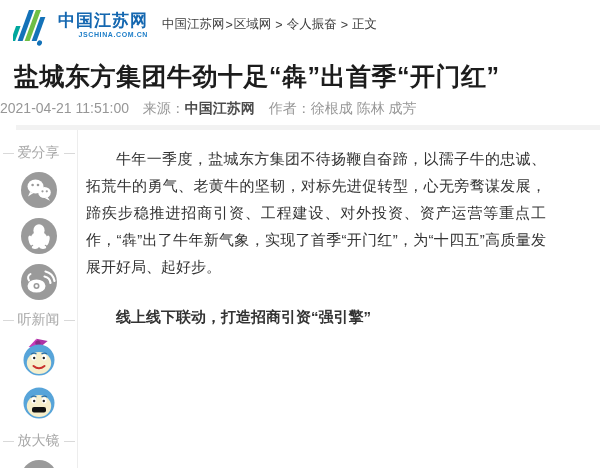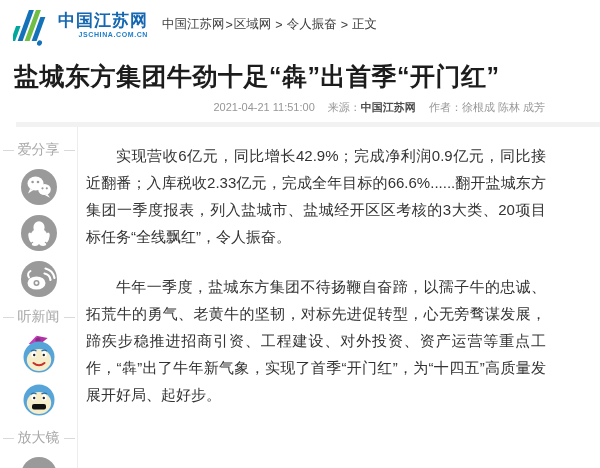--- a/index.html
+++ b/index.html
@@ -16,21 +16,21 @@
   .logo-text { display:flex; flex-direction:column; margin-top:4px; }
   .logo-title { font-size:17px; font-weight:bold; color:#1467b0; letter-spacing:1px; line-height:19px; }
   .logo-domain { font-size:7px; font-weight:bold; color:#1e7ec8; letter-spacing:0.6px; margin-top:1px; text-align:right; }
   .breadcrumb { margin-left:14px; margin-top:9px; font-size:12.5px; color:#3d3d3d; display:flex; align-items:center; }
   .crumb { cursor:pointer; }
   .crumb-sep { margin:0 4px; color:#3d3d3d; }
   .crumb-sep.tight { margin:0 1px; }
 
   
   .article-title { margin:13px 14px 0 14px; font-size:25px; font-weight:bold; color:#1c1c1c; line-height:30px; letter-spacing:0.5px; }
-  .article-meta { text-align:right; margin:9px 55px 7px 0; font-size:11px; color:#979797; }
+  .article-meta { text-align:left; margin:9px 55px 7px 0; font-size:14px; color:#979797; }
   .article-meta .m-sect { margin-left:10px; }
   .article-meta .source-name { font-weight:bold; color:#4c4c4c; }
   .top-divider { height:5px; background:#f2f2f2; margin-left:16px; }
 
   
   .main { display:flex; align-items:stretch; min-height:356px; }
   .sidebar {
     width:78px; flex:none; display:flex; flex-direction:column; align-items:center;
     padding-top:8px; border-right:1px solid #ededed;
   }
@@ -183,17 +183,17 @@
 
     <div class="side-label">放大镜</div>
 
     <div class="icon-circle">
       <span class="zoom-text">AA+</span>
     </div>
 
   </div>
 
   <div class="article">
-    <p>实现营收6亿元，同比增长42.9%；完成净利润0.9亿元，同比接近翻番；入库税收2.33亿元，完成全年目标的66.6%......翻开盐城东方集团一季度报表，列入盐城市、盐城经开区区考核的3大类、20项目标任务“全线飘红”，令人振奋。</p>
     <p>牛年一季度，盐城东方集团不待扬鞭自奋蹄，以孺子牛的忠诚、拓荒牛的勇气、老黄牛的坚韧，对标先进促转型，心无旁骛谋发展，蹄疾步稳推进招商引资、工程建设、对外投资、资产运营等重点工作，“犇”出了牛年新气象，实现了首季“开门红”，为“十四五”高质量发展开好局、起好步。</p>
+    <p class="subhead">线上线下联动，打造招商引资“强引擎”</p>
 
   </div>
 </div>
 
 </body></html>

